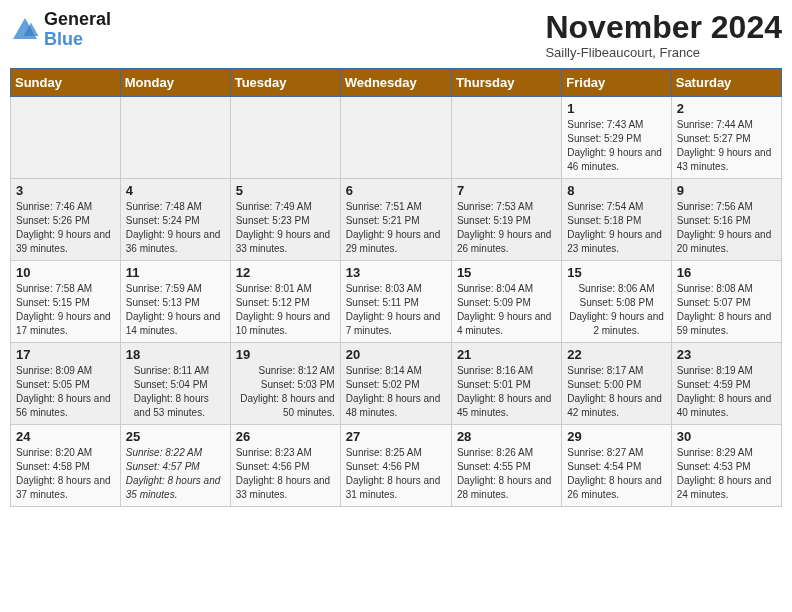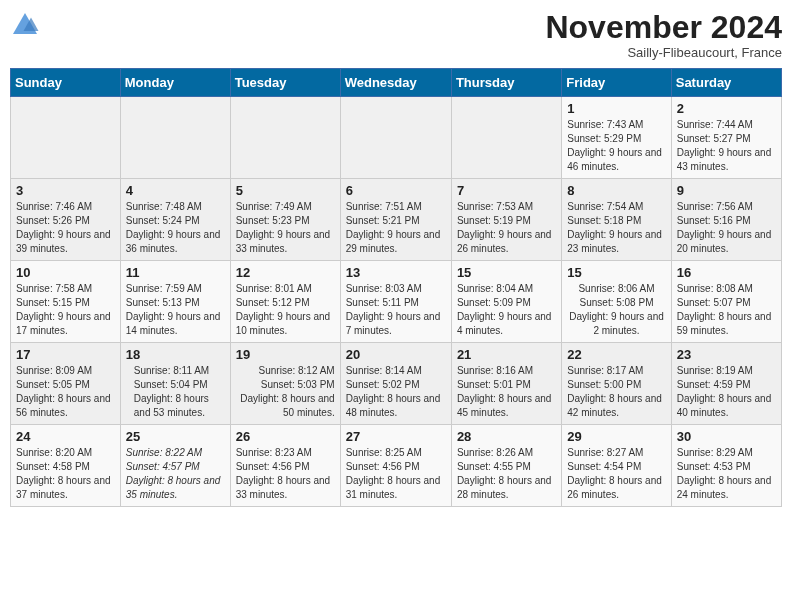--- a/index.html
+++ b/index.html
@@ -25,38 +25,38 @@
       font-size: 18px;
       font-weight: bold;
       color: #1a1a1a;
       line-height: 1.1;
     }
     .logo-text span { color: #4a90d9; }
     .logo-icon {
       width: 30px;
       height: 30px;
     }
-    .title-block { text-align: right; }
+    .title-block { }
     .title-block h1 {
       font-size: 32px;
       font-weight: bold;
       color: #222;
       line-height: 1.1;
     }
     .title-block h2 {
       font-size: 13px;
       font-weight: normal;
       color: #444;
     }
     .calendar {
       width: 100%;
       border-collapse: collapse;
     }
     .calendar thead th {
-      background: #0369a1;
+      background: #a16207;
       color: #fff;
       font-size: 13px;
       font-weight: bold;
       padding: 6px 4px;
       text-align: left;
       border: 1px solid #3a6aaa;
     }
     .calendar tbody td {
       border: 1px solid #ccc;
       vertical-align: top;
@@ -88,20 +88,23 @@
   </style>
 </head>
 <body>
 
 <div class="header">
   <div class="logo">
     <svg class="logo-icon" viewBox="0 0 40 40">
       <polygon points="20,4 36,32 4,32" fill="#4a90d9" opacity="0.85"></polygon>
       <polygon points="28,10 38,28 18,28" fill="#3a7abf" opacity="0.7"></polygon>
     </svg>
+    <div class="logo-text">
+      General<br><span>Blue</span>
+    </div>
   </div>
   <div class="title-block">
     <h1>November 2024</h1>
     <h2>Sailly-Flibeaucourt, France</h2>
   </div>
 </div>
 
 <table class="calendar">
   <thead>
     <tr id="header-row">

